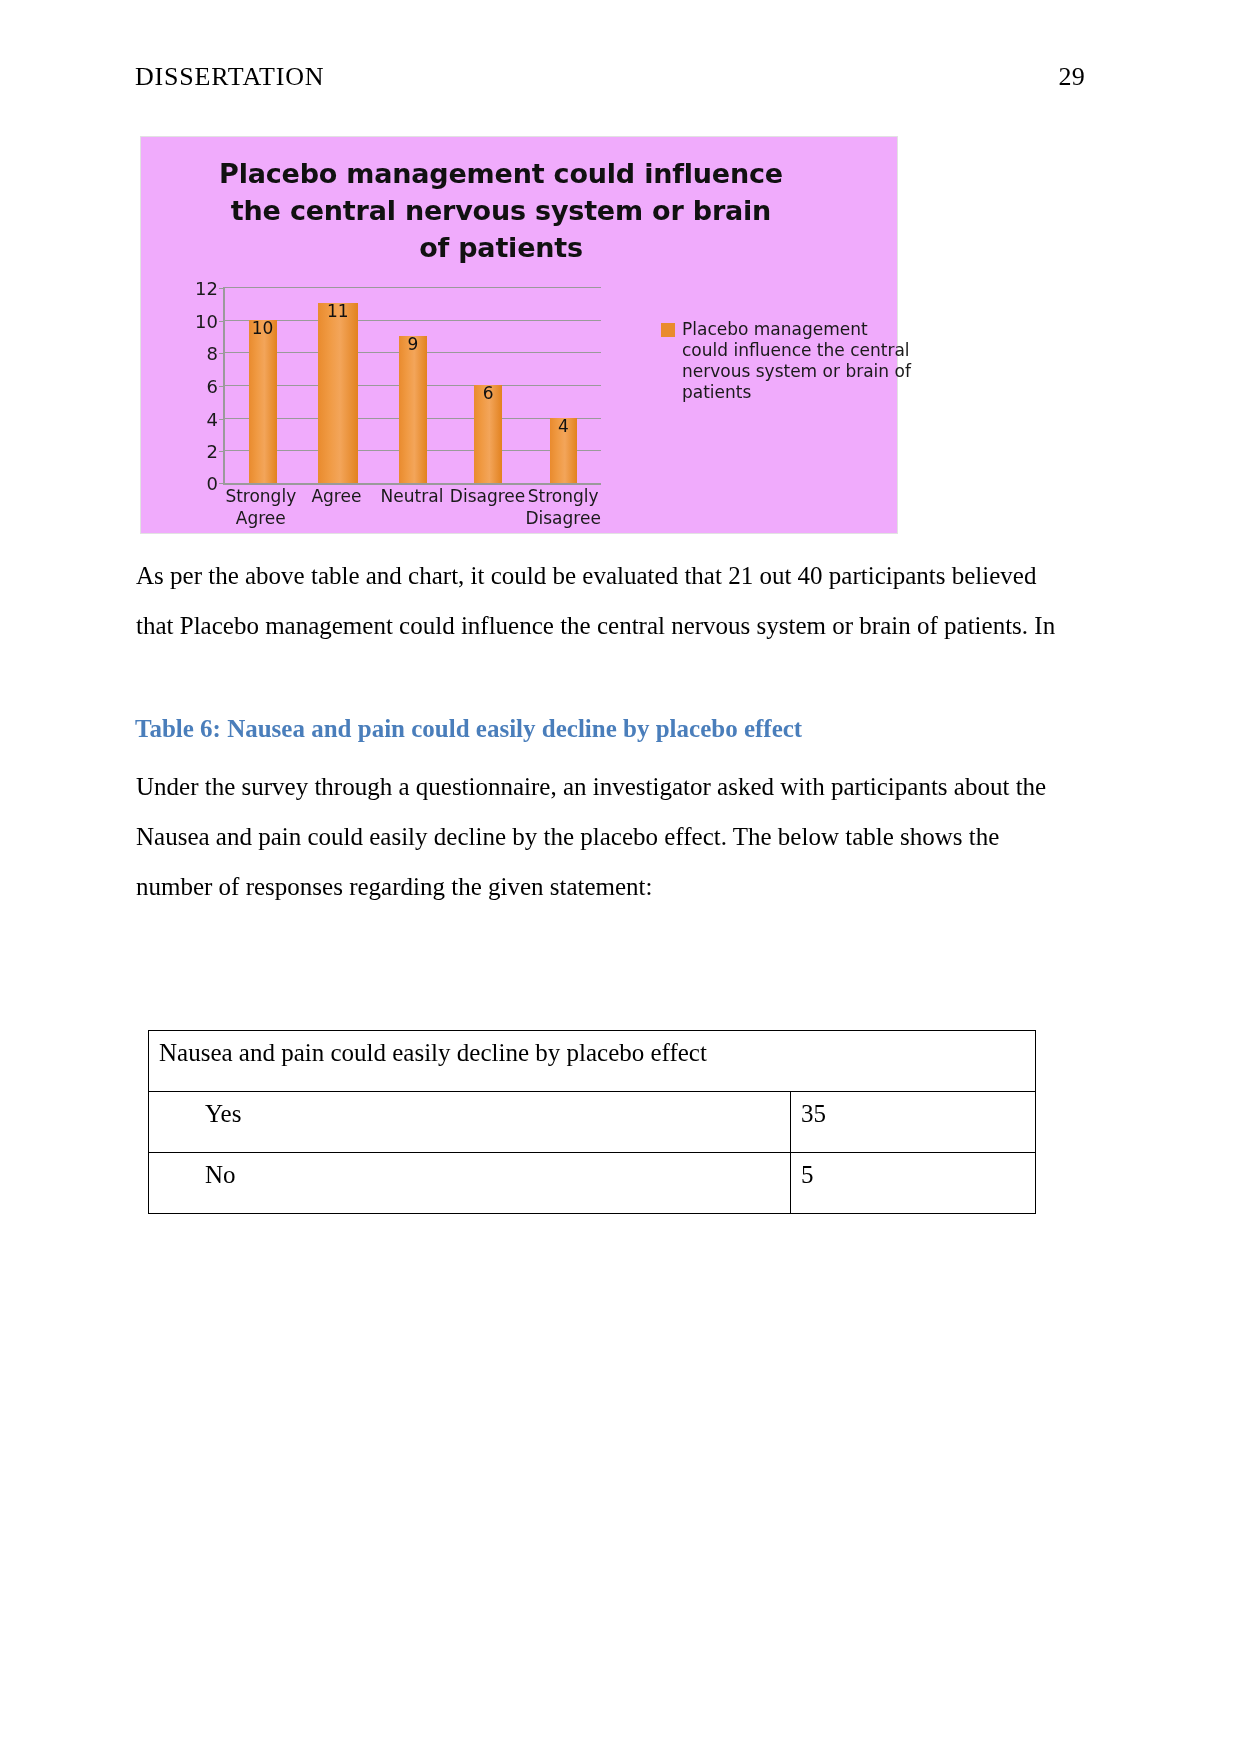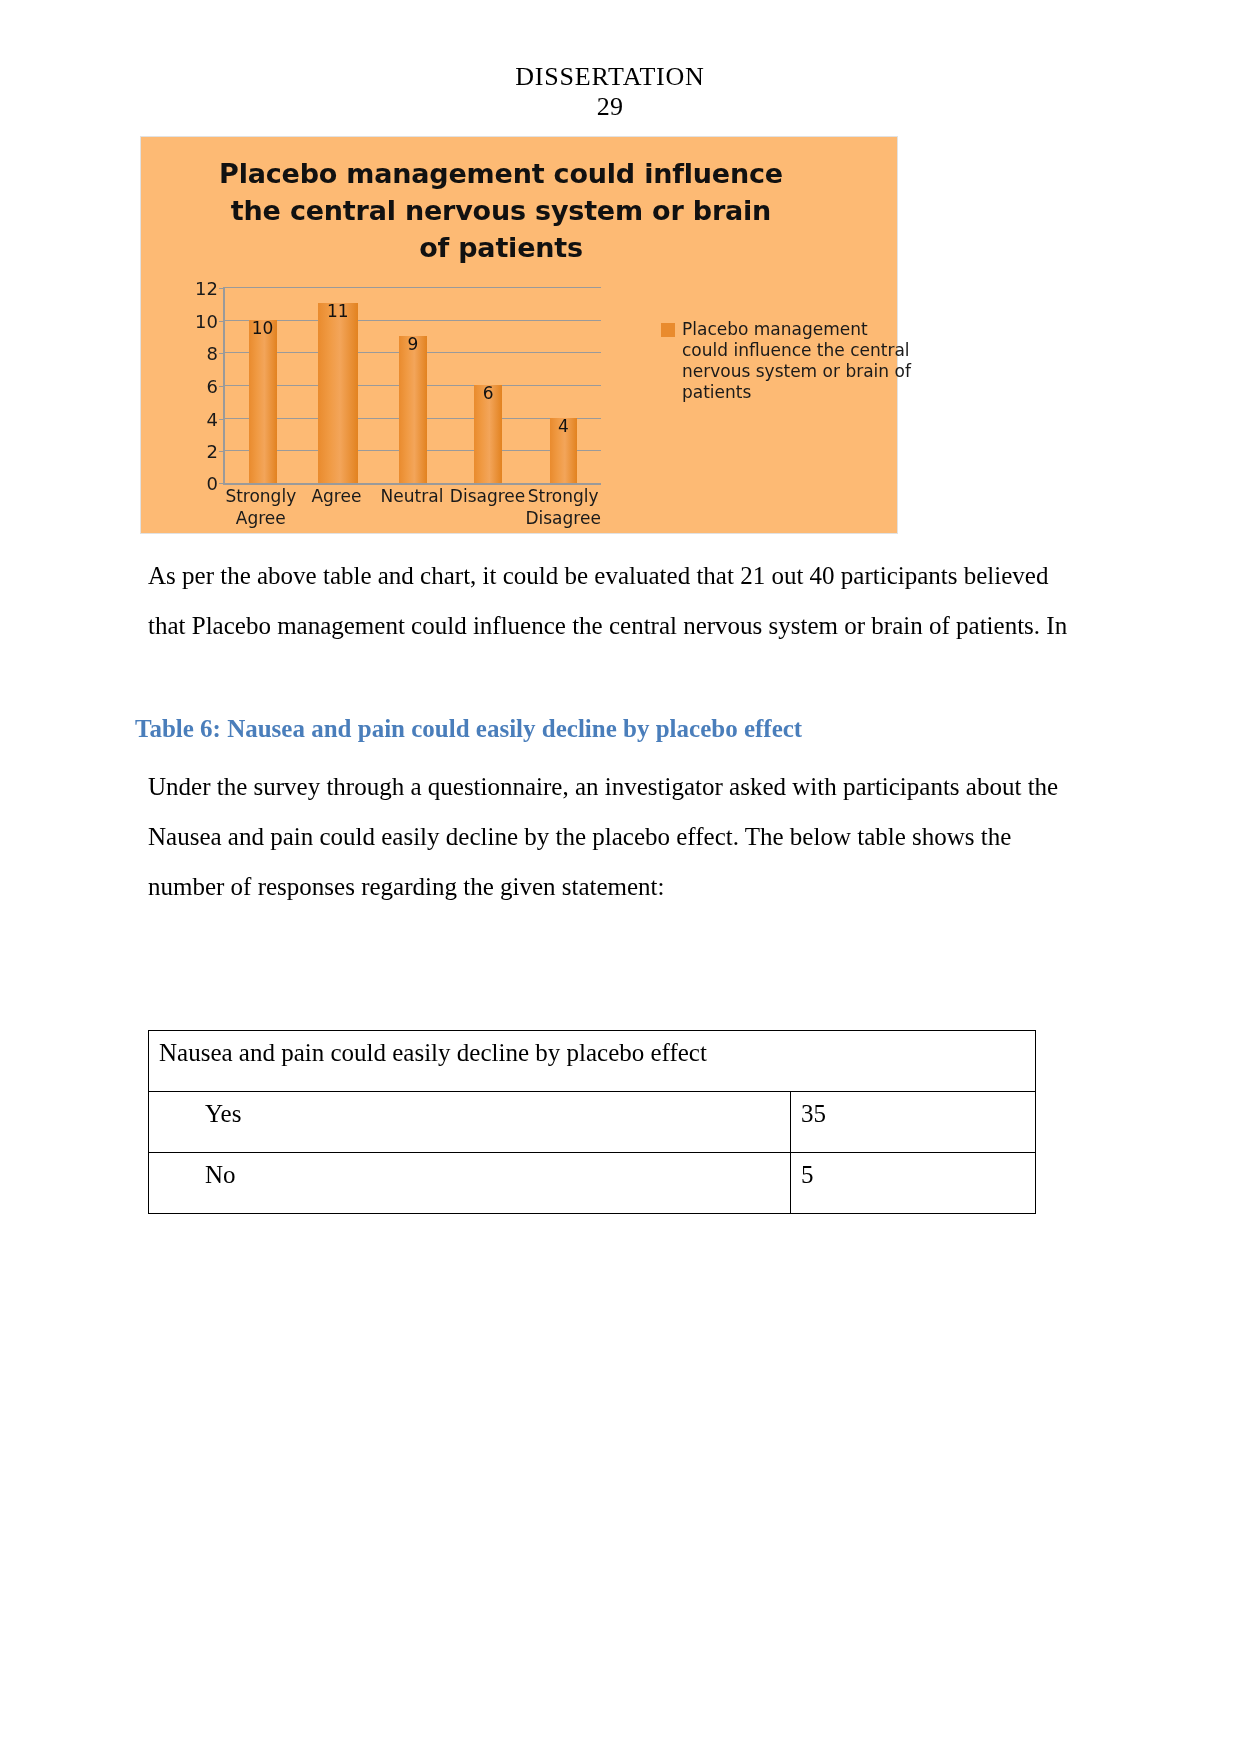--- a/index.html
+++ b/index.html
@@ -21,34 +21,33 @@
     position: absolute;
     left: 135px;
     top: 62px;
     width: 950px;
     display: flex;
     justify-content: space-between;
     align-items: center;
     font-family: "Liberation Serif", serif;
     font-size: 26px;
     letter-spacing: 0.2px;
-    flex-direction: column;
   }
   .page-header .hdr-title { letter-spacing: 0.8px; }
   .page-header .hdr-pageno { font-size: 26px; }
 
   
   .chart-frame {
     position: absolute;
     left: 140px;
     top: 136px;
     width: 758px;
     height: 398px;
     border: 1px solid #e2e2e2;
-    background: #fdba74;
+    background: #f0abfc;
     box-sizing: border-box;
   }
   .chart-title {
     position: absolute;
     left: 30px;
     top: 18px;
     width: 660px;
     text-align: center;
     font-family: "DejaVu Sans", sans-serif;
     font-weight: bold;
@@ -165,21 +164,21 @@
   .legend-text {
     font-family: "DejaVu Sans", sans-serif;
     font-size: 17px;
     line-height: 21px;
     color: #1a1a1a;
   }
 
   
   .body-para {
     position: absolute;
-    left: 148px;
+    left: 136px;
     width: 950px;
     font-family: "Liberation Serif", serif;
     font-size: 25px;
     line-height: 50px;
     color: #000000;
     text-align: left;
   }
   .section-heading {
     position: absolute;
     left: 135px;

